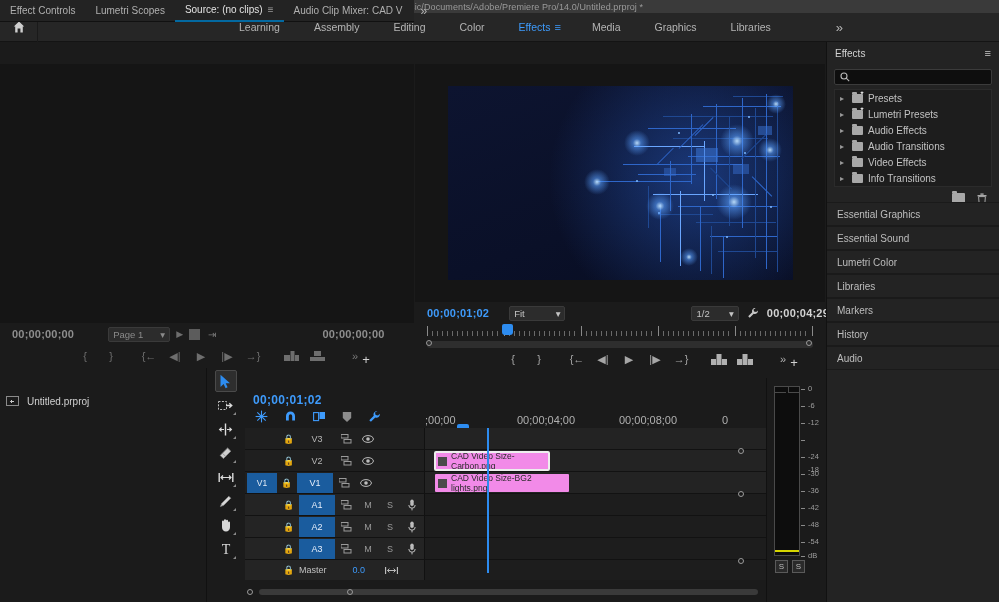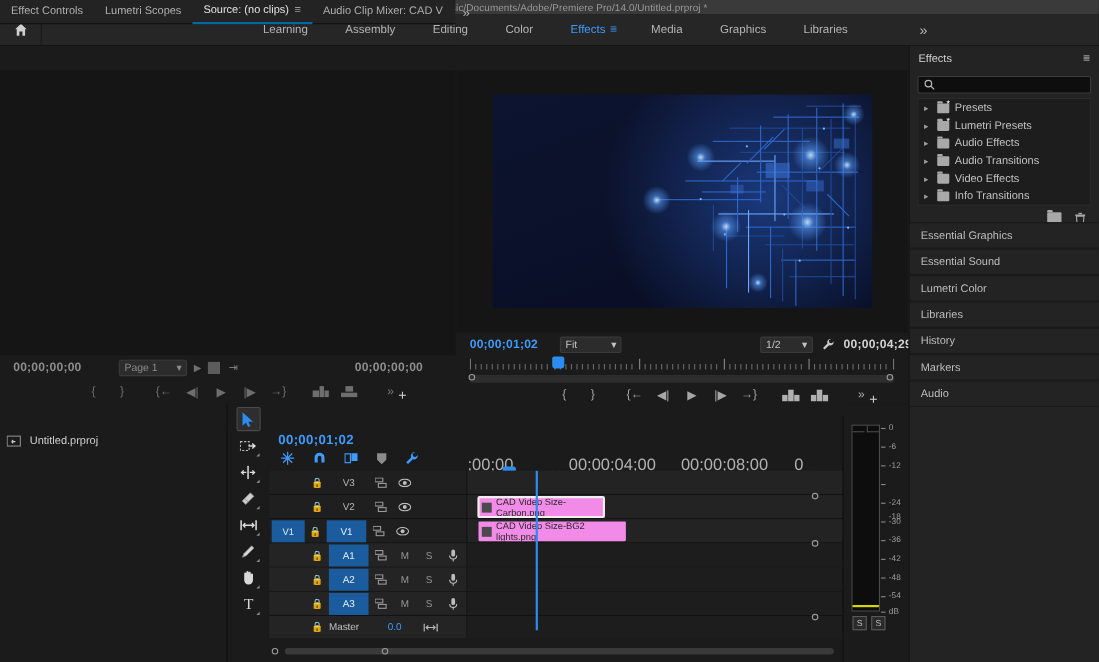--- a/index.html
+++ b/index.html
@@ -127,21 +127,21 @@
   .tool .cn { position:absolute; right:1px; bottom:1px; width:0; height:0;
      border-left:3px solid transparent; border-bottom:3px solid #8a8a8a; }
 
   
   .tlpanel { position:absolute; left:245px; top:368px; width:581px; height:234px; background:#1b1b1b; }
   .tl-tabs { left:245px; top:368px; width:521px; }
   .tl-head { position:absolute; left:0; top:22px; width:521px; height:38px; }
   .tl-tc { position:absolute; left:8px; top:3px; font-size:12px; font-weight:bold; color:#3e9bfc; letter-spacing:.3px; }
   .tl-tools { position:absolute; left:10px; top:20px; display:flex; gap:16px; align-items:center; }
   .ruler { position:absolute; left:180px; top:22px; width:341px; height:38px; }
-  .ruler .lbl { position:absolute; top:2px; font-size:15px; color:#b0b0b0; white-space:nowrap; }
+  .ruler .lbl { position:absolute; top:2px; font-size:11px; color:#b0b0b0; white-space:nowrap; }
   .ticks { position:absolute; left:0; top:16px; width:341px; height:8px; }
   .tick { position:absolute; top:0; width:1px; background:#5c5c5c; }
   .workbar { position:absolute; left:0; top:24px; height:2px; background:#e03a2f; }
   .tracks { position:absolute; left:0; top:60px; width:521px; height:145px; }
   .trackrow { position:relative; height:22px; border-bottom:1px solid #121212; display:flex; align-items:center; }
   .trackrow.vid { background:#1f1f1f; } .trackrow.aud { background:#242424; }
   .th { width:180px; height:100%; display:flex; align-items:center; background:#1f1f1f; border-right:1px solid #111; }
   .th.aud { background:#242424; }
   .src-chip { width:30px; height:20px; background:#1a5c9e; color:#dfe9f5; font-size:8.5px; display:flex; align-items:center; justify-content:center; margin-left:2px; }
   .lockbtn { width:20px; display:flex; justify-content:center; color:#9a9a9a; font-size:9px; }
@@ -523,22 +523,22 @@
         <path d="M1.6 3.6h6.8l-.6 7.6H2.2Z" fill="none" stroke="#a8a8a8" stroke-width="1"></path>
         <rect x="3.4" y="0.4" width="3.2" height="1.4" fill="#a8a8a8"></rect>
       </svg>
     </div>
 
     <div style="position:absolute; top:160px; left:0; width:172px;">
       <div class="sidebar-row">Essential Graphics</div>
       <div class="sidebar-row">Essential Sound</div>
       <div class="sidebar-row">Lumetri Color</div>
       <div class="sidebar-row">Libraries</div>
+      <div class="sidebar-row">Markers</div>
       <div class="sidebar-row">History</div>
-      <div class="sidebar-row">Markers</div>
       <div class="sidebar-row">Audio</div>
     </div>
   </div>
 
   <div class="tabstrip proj-tabs">
     <div class="ptab sel">
       <span>Project: Untitled</span>
       <span class="bg">≡</span>
     </div>
     <div class="ptab">Media Browser</div>

